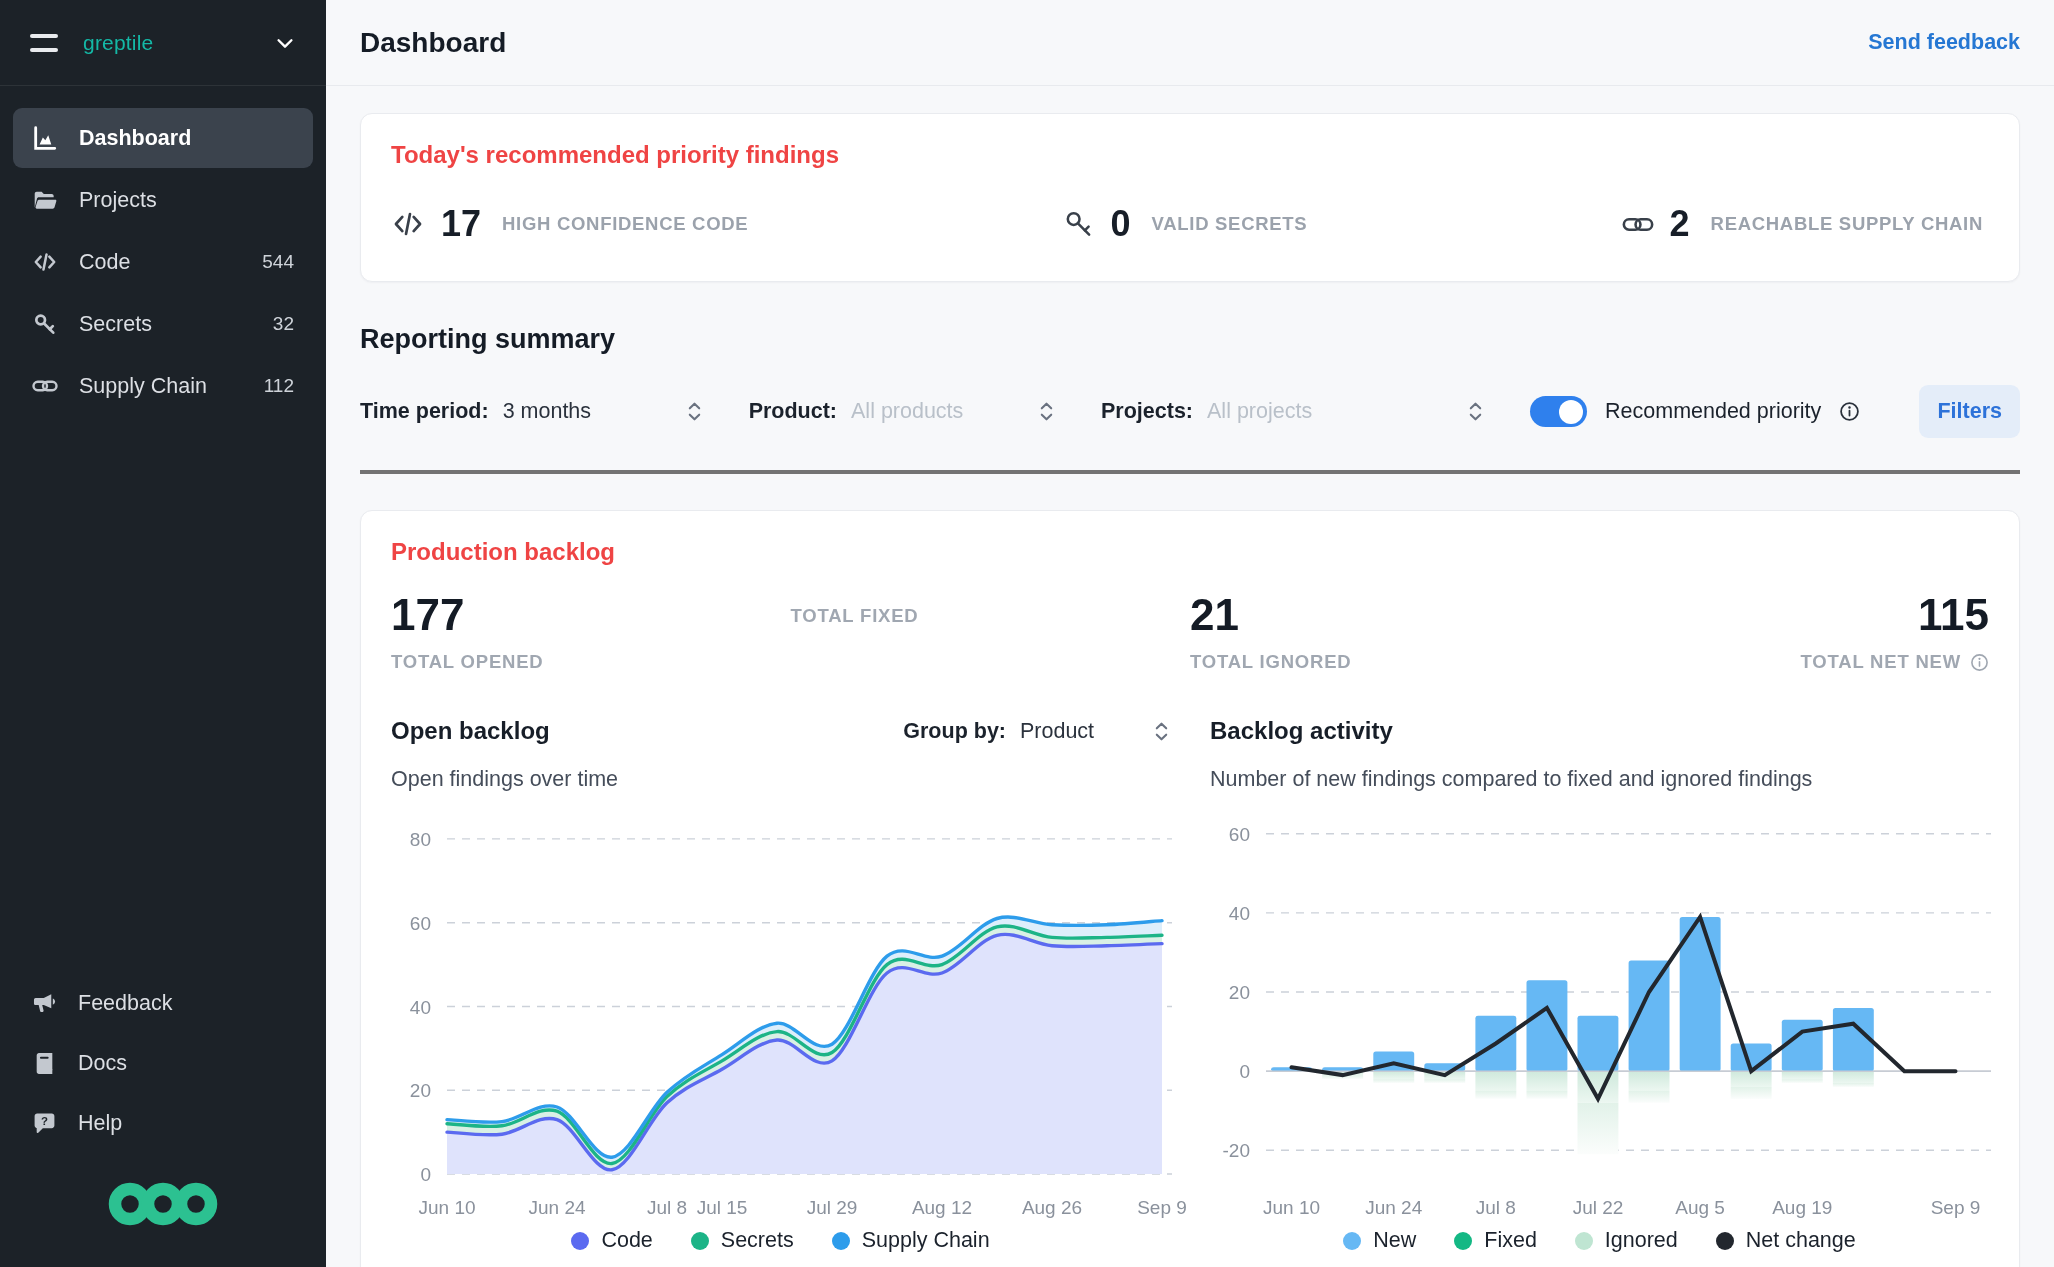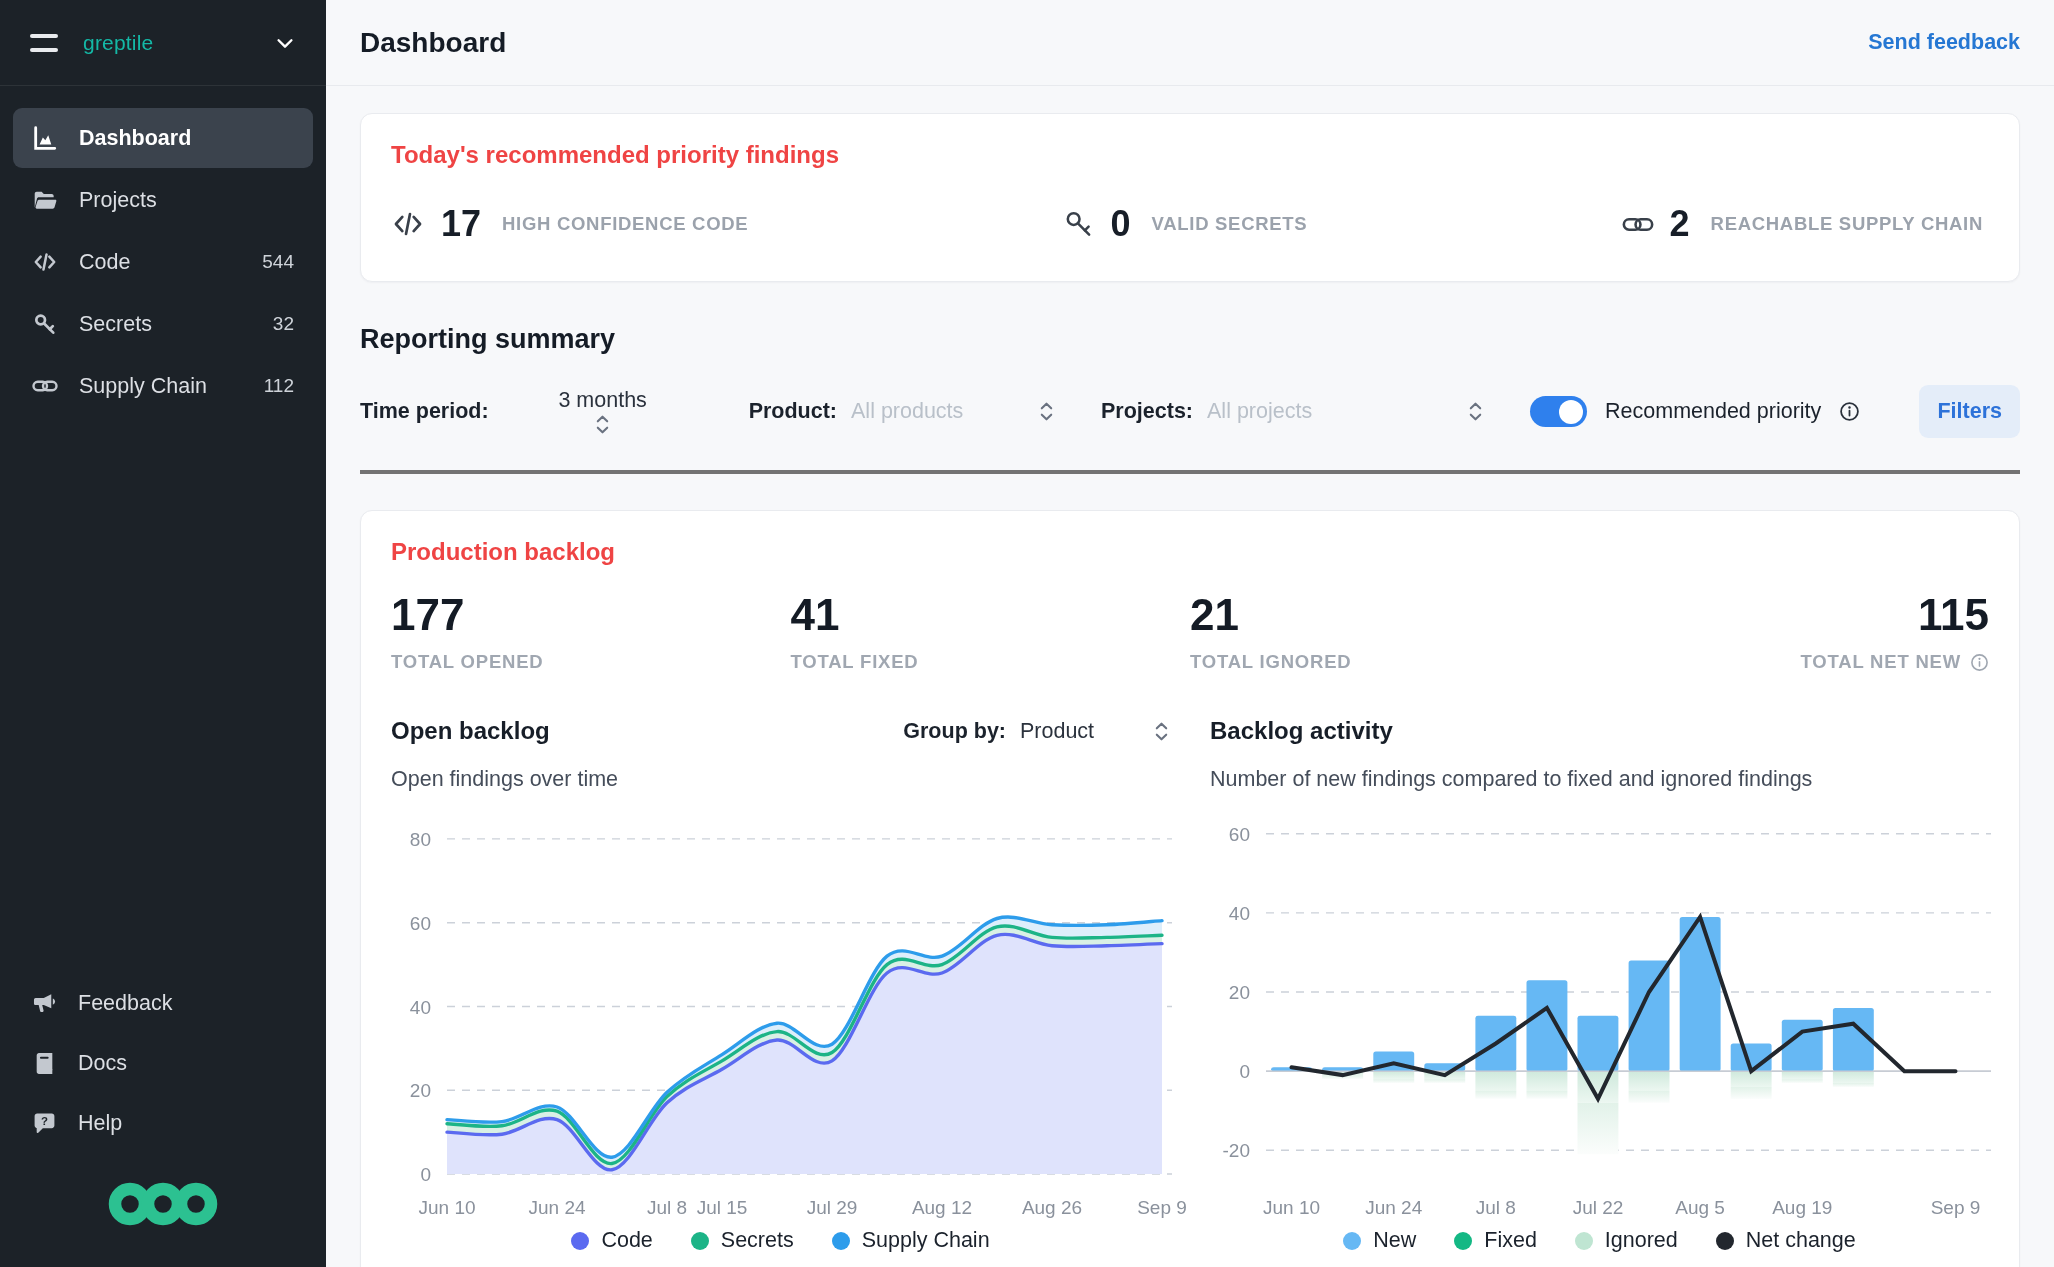--- a/index.html
+++ b/index.html
@@ -39,21 +39,21 @@
   .pstat .lbl { font-size:18.5px; font-weight:700; color:#9ba2ac; letter-spacing:.7px; margin-left:5px; }
 
   .section-title { font-size:27px; font-weight:700; margin-top:42px; color:#151c26; }
   .filter-row { display:flex; align-items:center; margin-top:30px; padding-bottom:32px; border-bottom:4px solid #737373; }
   .fgroup { display:flex; align-items:center; gap:14px; font-size:21.5px; }
   .fgroup + .fgroup { margin-left:46px; }
   .flabel { font-weight:700; color:#1b222c; }
   .select { display:flex; align-items:center; justify-content:space-between; cursor:pointer; }
   .select .val { color:#2b323d; }
   .select .val.placeholder { color:#b9c0c9; }
-  .w-time { width:200px;flex-direction:column; } .w-prod { width:204px; } .w-proj { width:277px; }
+  .w-time { width:200px; } .w-prod { width:204px; } .w-proj { width:277px; }
   .toggle-group { display:flex; align-items:center; gap:18px; margin-left:46px; font-size:21.5px; }
   .toggle { width:57px; height:31px; border-radius:16px; position:relative; cursor:pointer; background:#2f80ed; }
   .toggle .knob { position:absolute; top:3.5px; right:4px; width:24px; height:24px; border-radius:50%; background:#fff; }
   .info { display:flex; color:#2a313b; cursor:pointer; }
   .filters-btn { margin-left:auto; background:#e4edf9; color:#2d72d9; font-size:21.5px; font-weight:700; border:none; border-radius:9px; padding:14px 18px; cursor:pointer; font-family:inherit; }
 
   .backlog-card { margin-top:36px; padding:27px 30px 34px; }
   .bstats { display:flex; margin-top:26px; }
   .bstat { flex:1; }
   .bstat:last-child { text-align:right; }
@@ -260,21 +260,20 @@
 
       <section class="card backlog-card">
         <div class="card-title">Production backlog</div>
 
         <div class="bstats">
           <div class="bstat">
             <div class="num">177</div>
             <div class="lbl">TOTAL OPENED</div>
           </div>
           <div class="bstat">
-            <div class="num">41</div>
             <div class="lbl">TOTAL FIXED</div>
           </div>
           <div class="bstat">
             <div class="num">21</div>
             <div class="lbl">TOTAL IGNORED</div>
           </div>
           <div class="bstat">
             <div class="num">115</div>
             <div class="lbl">
               <span>TOTAL NET NEW</span>

